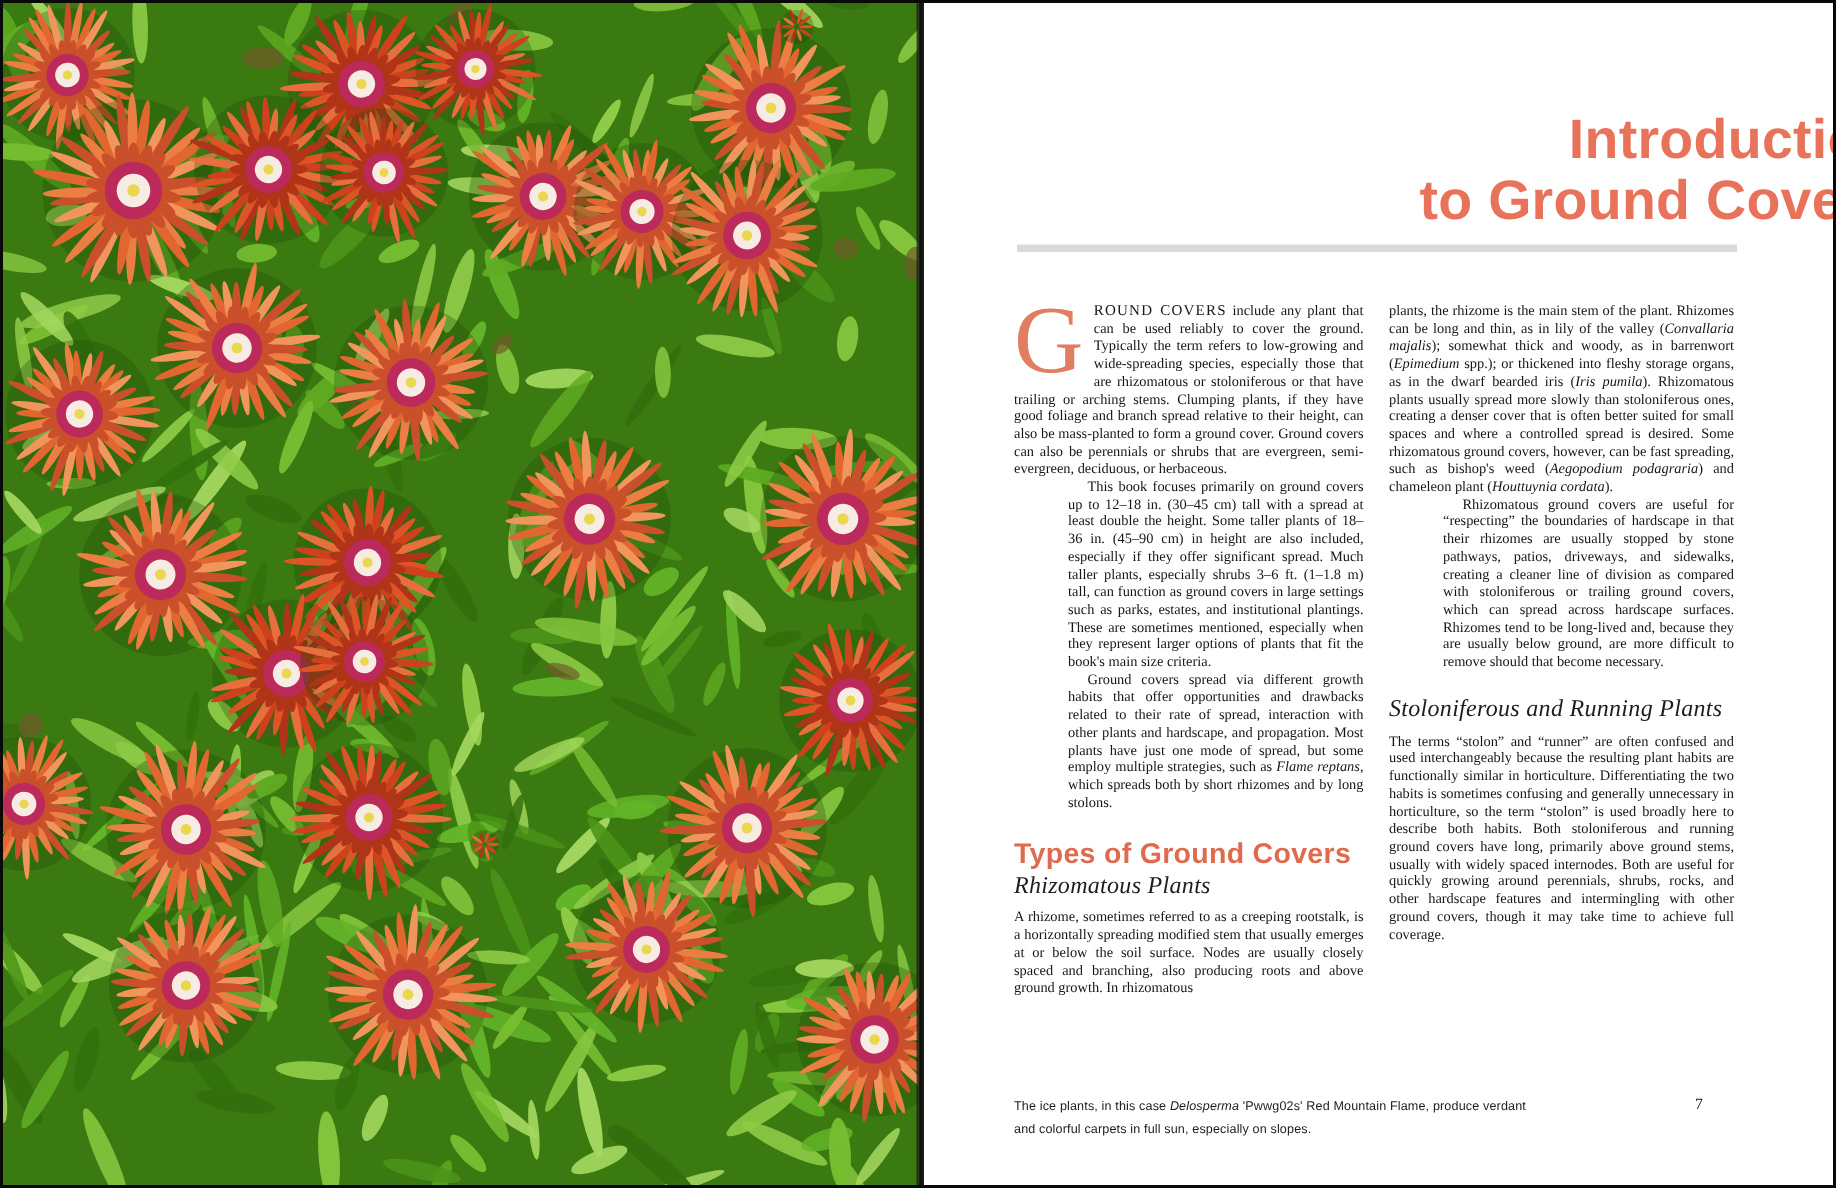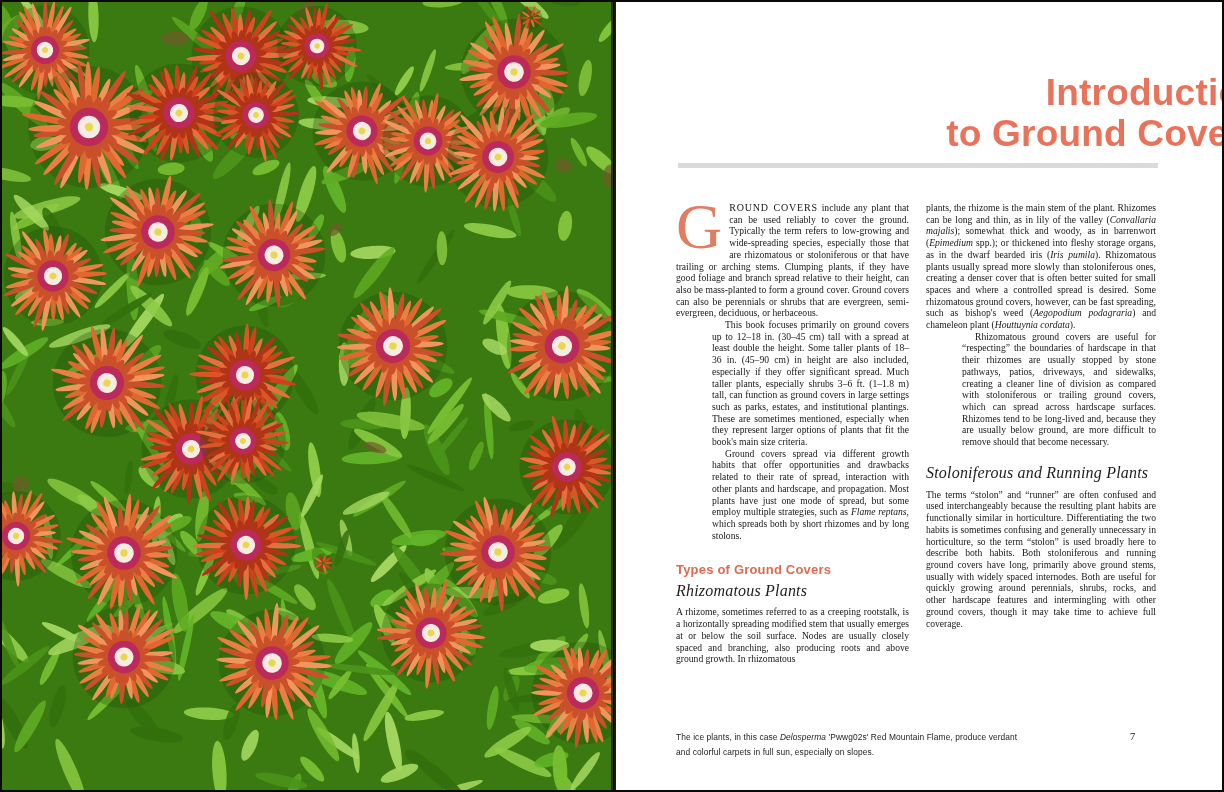--- a/index.html
+++ b/index.html
@@ -18,21 +18,21 @@
   .col{position:absolute;top:202px;width:233px;font-size:9.6px;line-height:11.7px;
        text-align:justify;color:#161616;}
   .col1{left:60px;}
   .col2{left:310px;width:230px;}
   .bp{margin:0;}
   .ind{text-indent:13px;margin-left:36px;}
   .sc{text-transform:uppercase;font-size:10px;letter-spacing:.8px;}
   .dropcap{float:left;font-family:"Liberation Serif",serif;font-size:64px;line-height:46px;
            color:#e17d61;margin:2px 7px 0 0;}
   .sec-heading{margin:21px 0 0 0;font-family:"Liberation Sans",sans-serif;font-weight:700;
-      font-size:13px;line-height:15px;color:#df6b4e;letter-spacing:.2px;text-align:left;}
+      font-size:19px;line-height:15px;color:#df6b4e;letter-spacing:.2px;text-align:left;}
   .sub-heading{margin:8px 0 9px 0;font-style:italic;font-weight:400;font-size:16px;
       line-height:12px;color:#1d1d1d;text-align:left;letter-spacing:.2px;}
   .sh2{margin:19px 0 10px 0;}
   .caption{position:absolute;left:56px;top:726px;width:342px;margin:4px;
       font-family:"Liberation Sans",sans-serif;font-size:8.4px;line-height:14.6px;
       color:#1c1c1c;letter-spacing:.1px;}
   .page-number{position:absolute;left:514px;top:731px;font-size:10.5px;color:#111;}
 </style>
 </head>
 <body>

